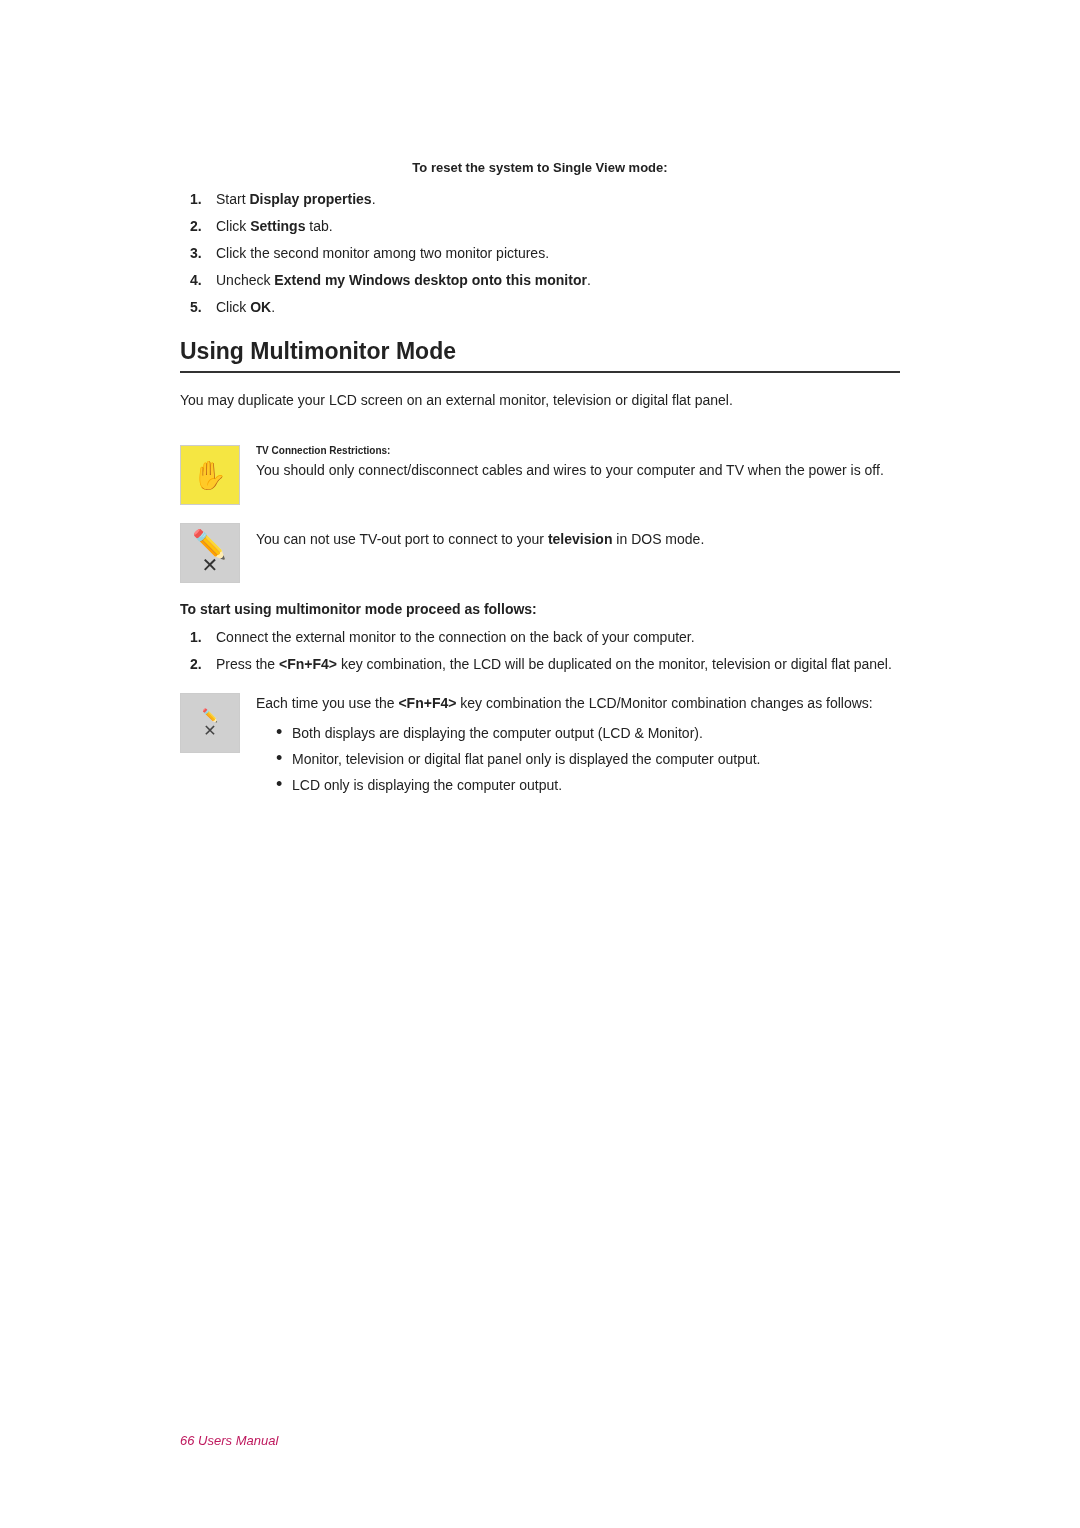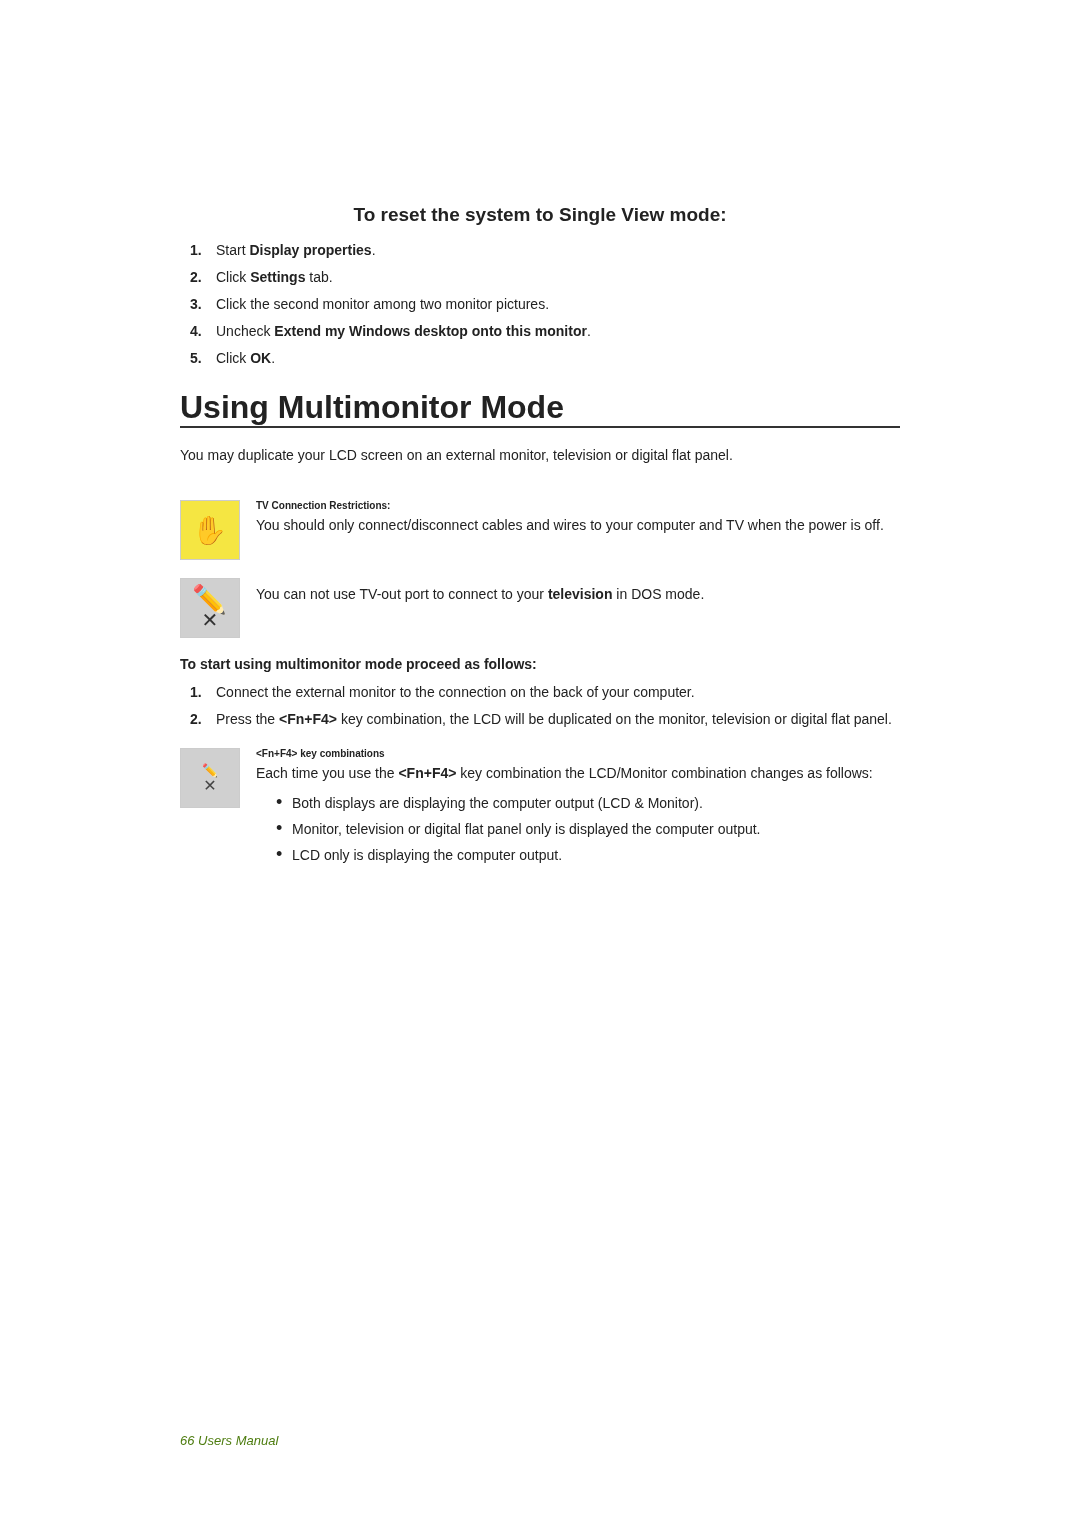--- a/index.html
+++ b/index.html
@@ -12,25 +12,24 @@
       background: #ffffff;
       font-family: Arial, Helvetica, sans-serif;
       font-size: 14px;
       color: #222222;
       width: 1080px;
       min-height: 1528px;
       padding: 160px 180px 100px 180px;
     }
 
     .section-heading-small {
-      font-size: 19px;
+      font-size: 13px;
       font-weight: bold;
       text-align: center;
       margin-bottom: 14px;
-      margin-top: 44px;
     }
 
     .ordered-list {
       list-style: none;
       margin-left: 10px;
       margin-bottom: 12px;
     }
 
     .ordered-list li {
       display: flex;
@@ -39,23 +38,24 @@
       line-height: 1.5;
     }
 
     .list-num {
       font-weight: bold;
       min-width: 26px;
       display: inline-block;
     }
 
     .section-divider-heading {
-      font-size: 32px;
+      font-size: 23px;
       font-weight: bold;
       border-bottom: 2px solid #333;
+      padding-bottom: 6px;
       margin-bottom: 16px;
       margin-top: 20px;
     }
 
     .intro-text {
       margin-bottom: 34px;
       line-height: 1.6;
     }
 
     .notice-block {
@@ -126,21 +126,21 @@
       font-size: 18px;
       line-height: 1.1;
     }
 
     .footer-text {
       position: absolute;
       bottom: 80px;
       left: 180px;
       font-style: italic;
       font-size: 13px;
-      color: #4d7c0f;
+      color: #be185d;
     }
 
     
     .icon-hand {
       font-size: 28px;
     }
 
     .yellow-icon-bg {
       background: #f5e642;
       width: 100%;
@@ -240,21 +240,20 @@
   <div class="notice-block" style="margin-top: 18px;">
     <div class="notice-icon">
       <div class="gray-icon-bg">
         <div style="text-align:center;">
           <span style="font-size:13px;font-weight:bold;color:#333;">✏️</span><br>
           <span style="font-size:16px;color:#444;display:block;margin-top:-2px;">✕</span>
         </div>
       </div>
     </div>
     <div class="notice-content">
-      <div class="notice-title">&lt;Fn+F4&gt; key combinations</div>
       <div class="notice-text">Each time you use the <strong>&lt;Fn+F4&gt;</strong> key combination the LCD/Monitor combination changes as follows:</div>
       <ul class="bullet-list">
         <li>
           <span class="bullet-dot">•</span>
           <span>Both displays are displaying the computer output (LCD &amp; Monitor).</span>
         </li>
         <li>
           <span class="bullet-dot">•</span>
           <span>Monitor, television or digital flat panel only is displayed the computer output.</span>
         </li>

